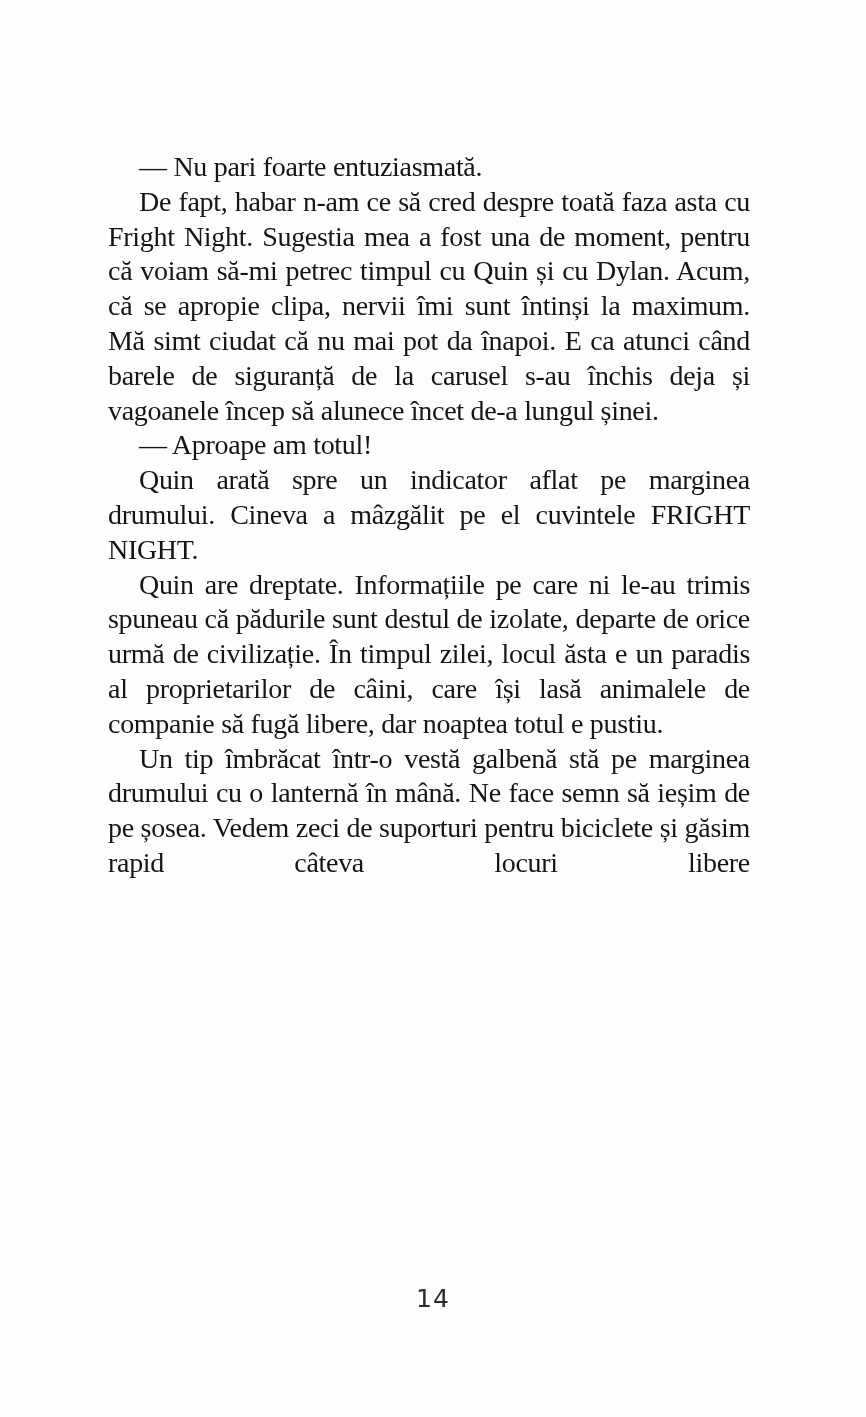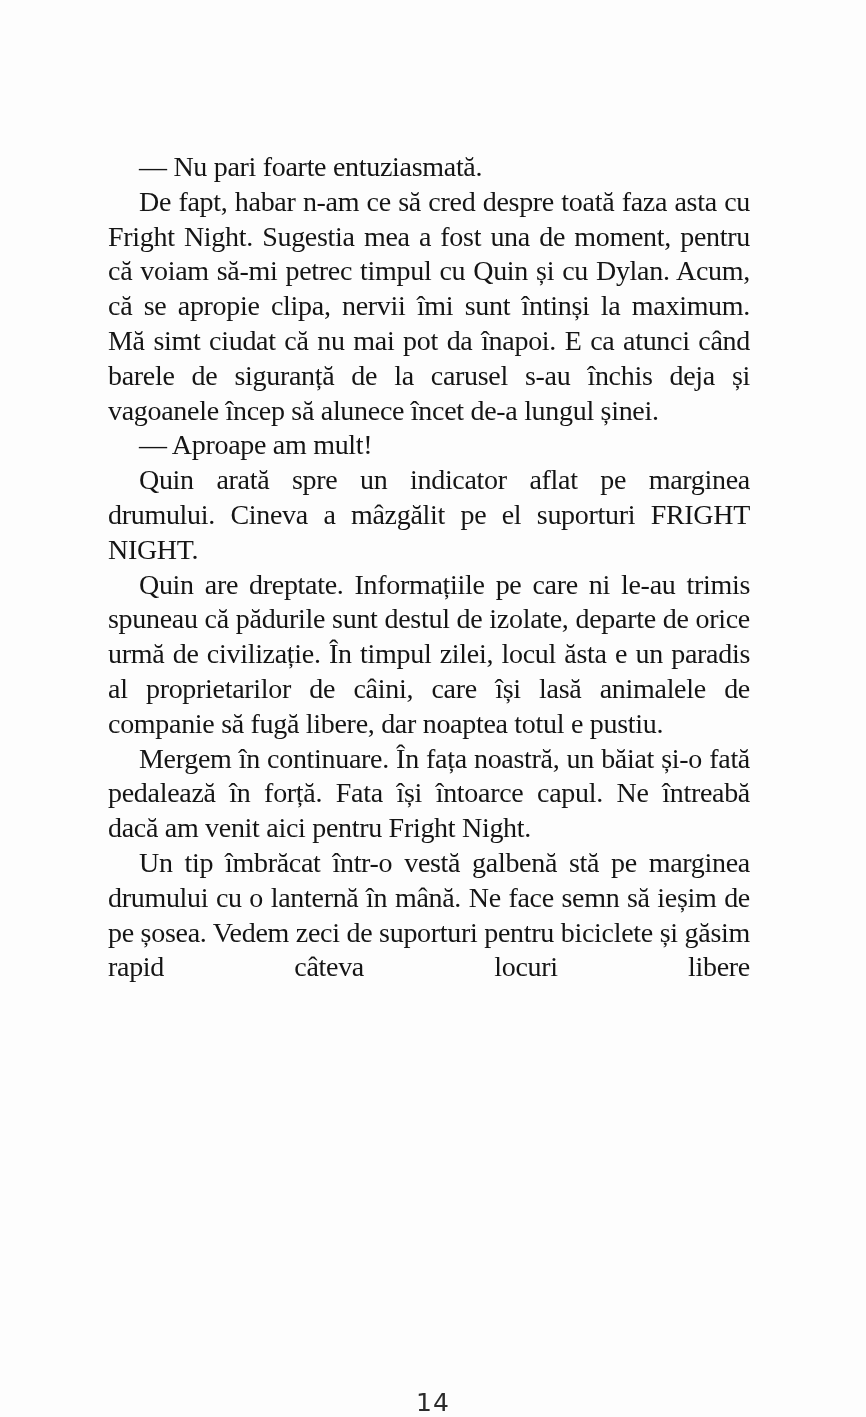--- a/index.html
+++ b/index.html
@@ -31,40 +31,39 @@
     padding: 0;
     text-indent: 31px;
   }
   
   .text-block p.justify-last {
     text-align-last: justify;
   }
   .page-number {
     position: absolute;
     left: 0;
-    top: 1388px;
+    top: 1284px;
     width: 100%;
     text-align: center;
     font-family: "DejaVu Sans", "Liberation Sans", sans-serif;
     font-size: 25px;
     font-weight: 400;
     color: #2b2b2b;
     letter-spacing: 1px;
   }
 </style>
 </head>
 <body>
 
 <div class="page">
 
   <div class="text-block">
     <p>— Nu pari foarte entuziasmată.</p>
     <p>De fapt, habar n-am ce să cred despre toată faza asta cu Fright Night. Sugestia mea a fost una de moment, pentru că voiam să-mi petrec timpul cu Quin și cu Dylan. Acum, că se apropie clipa, nervii îmi sunt întinși la maximum. Mă simt ciudat că nu mai pot da înapoi. E ca atunci când barele de siguranță de la carusel s-au închis deja și vagoanele încep să alunece încet de-a lungul șinei.</p>
-    <p>— Aproape am mult!</p>
-    <p>Quin arată spre un indicator aflat pe marginea drumului. Cineva a mâzgălit pe el suporturi FRIGHT NIGHT.</p>
+    <p>— Aproape am totul!</p>
+    <p>Quin arată spre un indicator aflat pe marginea drumului. Cineva a mâzgălit pe el cuvintele FRIGHT NIGHT.</p>
     <p>Quin are dreptate. Informațiile pe care ni le-au trimis spuneau că pădurile sunt destul de izolate, departe de orice urmă de civilizație. În timpul zilei, locul ăsta e un paradis al proprietarilor de câini, care își lasă animalele de companie să fugă libere, dar noaptea totul e pustiu.</p>
-    <p>Mergem în continuare. În fața noastră, un băiat și-o fată pedalează în forță. Fata își întoarce capul. Ne întreabă dacă am venit aici pentru Fright Night.</p>
     <p class="justify-last">Un tip îmbrăcat într-o vestă galbenă stă pe marginea drumului cu o lanternă în mână. Ne face semn să ieșim de pe șosea. Vedem zeci de suporturi pentru biciclete și găsim rapid câteva locuri libere</p>
   </div>
 
   <div class="page-number">14</div>
 
 </div>
 
 </body></html>

